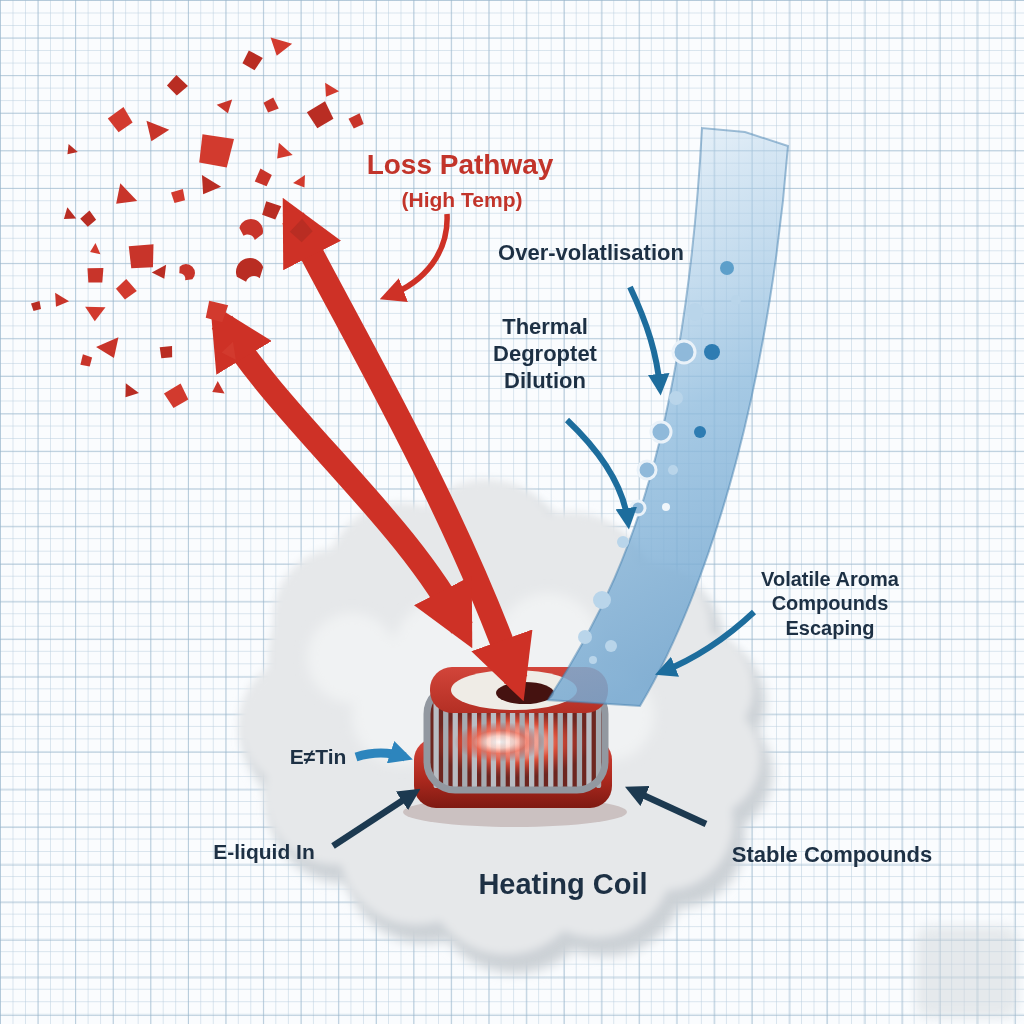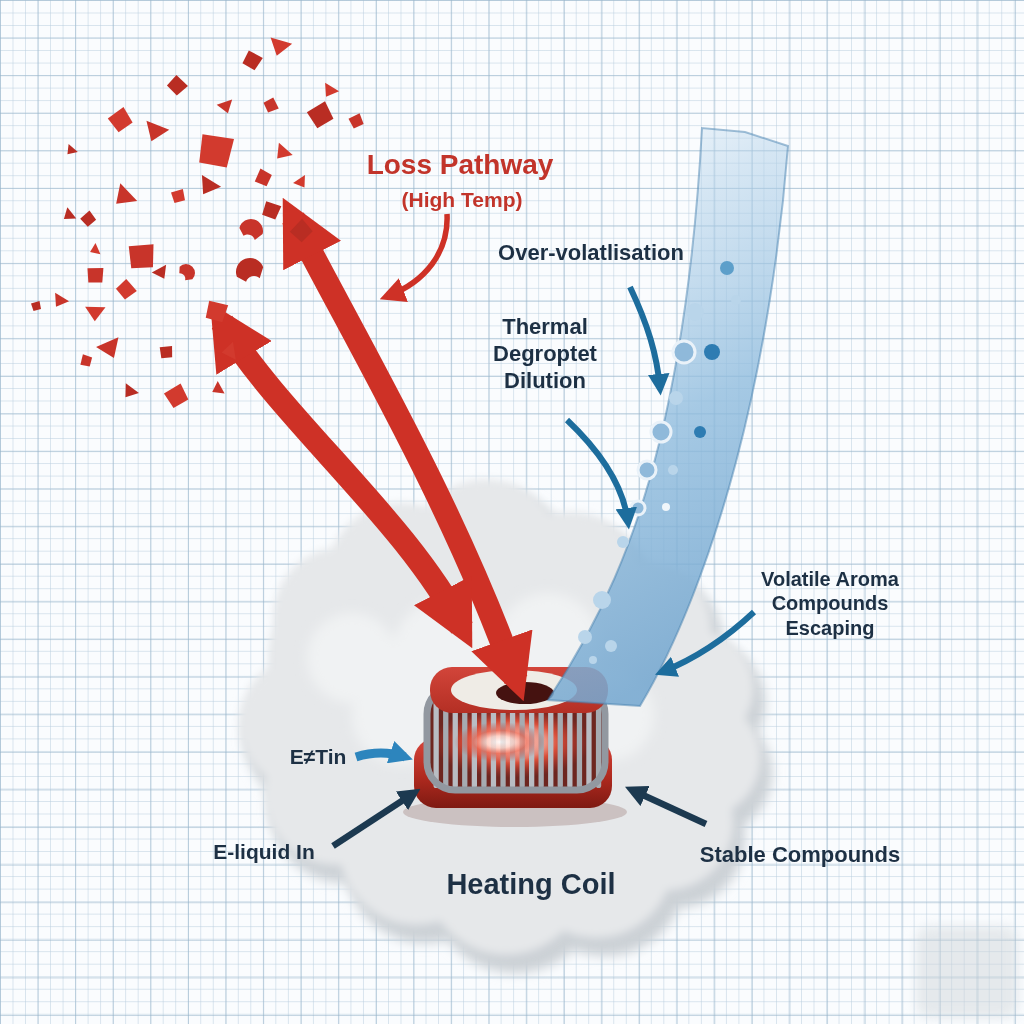--- a/index.html
+++ b/index.html
@@ -13,21 +13,21 @@
       linear-gradient(to bottom, rgba(188,208,224,.55) 1px, transparent 1px);
     background-size:37.6px 37.6px,37.6px 37.6px,12.53px 12.53px,12.53px 12.53px;
     font-family:Liberation Sans, sans-serif;
   }
   svg.layer{position:absolute;left:0;top:0;}
   .label{position:absolute;transform:translate(-50%,-50%);text-align:center;
          font-weight:bold;white-space:nowrap;line-height:1.22;}
   .red-label{color:#c2342a;}
   .navy-label{color:#1d3044;}
   .t28{font-size:28px;} .t23{font-size:21px;} .t22{font-size:22px;}
-  .t21{font-size:20px;} .t25{font-size:21px;} .t29{font-size:29px;}
+  .t21{font-size:20px;} .t25{font-size:21px;} .t29{font-size:29px;margin-left:32px;}
   #watermark{position:absolute;right:6px;bottom:6px;width:102px;height:92px;
              background:rgba(204,210,214,.45);border-radius:14px;filter:blur(6px);}
 </style>
 </head>
 <body>
 
 <div id="canvas">
 
   <svg id="art" class="layer" width="1024" height="1024" viewBox="0 0 1024 1024">
     <defs>
@@ -257,18 +257,18 @@
   <div class="label navy-label t21" style="left:830px;top:604px;">
     <div>Volatile Aroma</div>
     <div>Compounds</div>
     <div>Escaping</div>
   </div>
 
   <div class="label navy-label t23" style="left:318px;top:757px;">E≠Tin</div>
 
   <div class="label navy-label t25" style="left:264px;top:852px;">E-liquid In</div>
 
-  <div class="label navy-label t22" style="left:800px;top:855px;">
+  <div class="label navy-label t22" style="left:832px;top:855px;">
     <div>Stable Compounds</div>
   </div>
 
   <div class="label navy-label t29" style="left:531px;top:885px;">Heating Coil</div>
 </div>
 
 </body></html>

